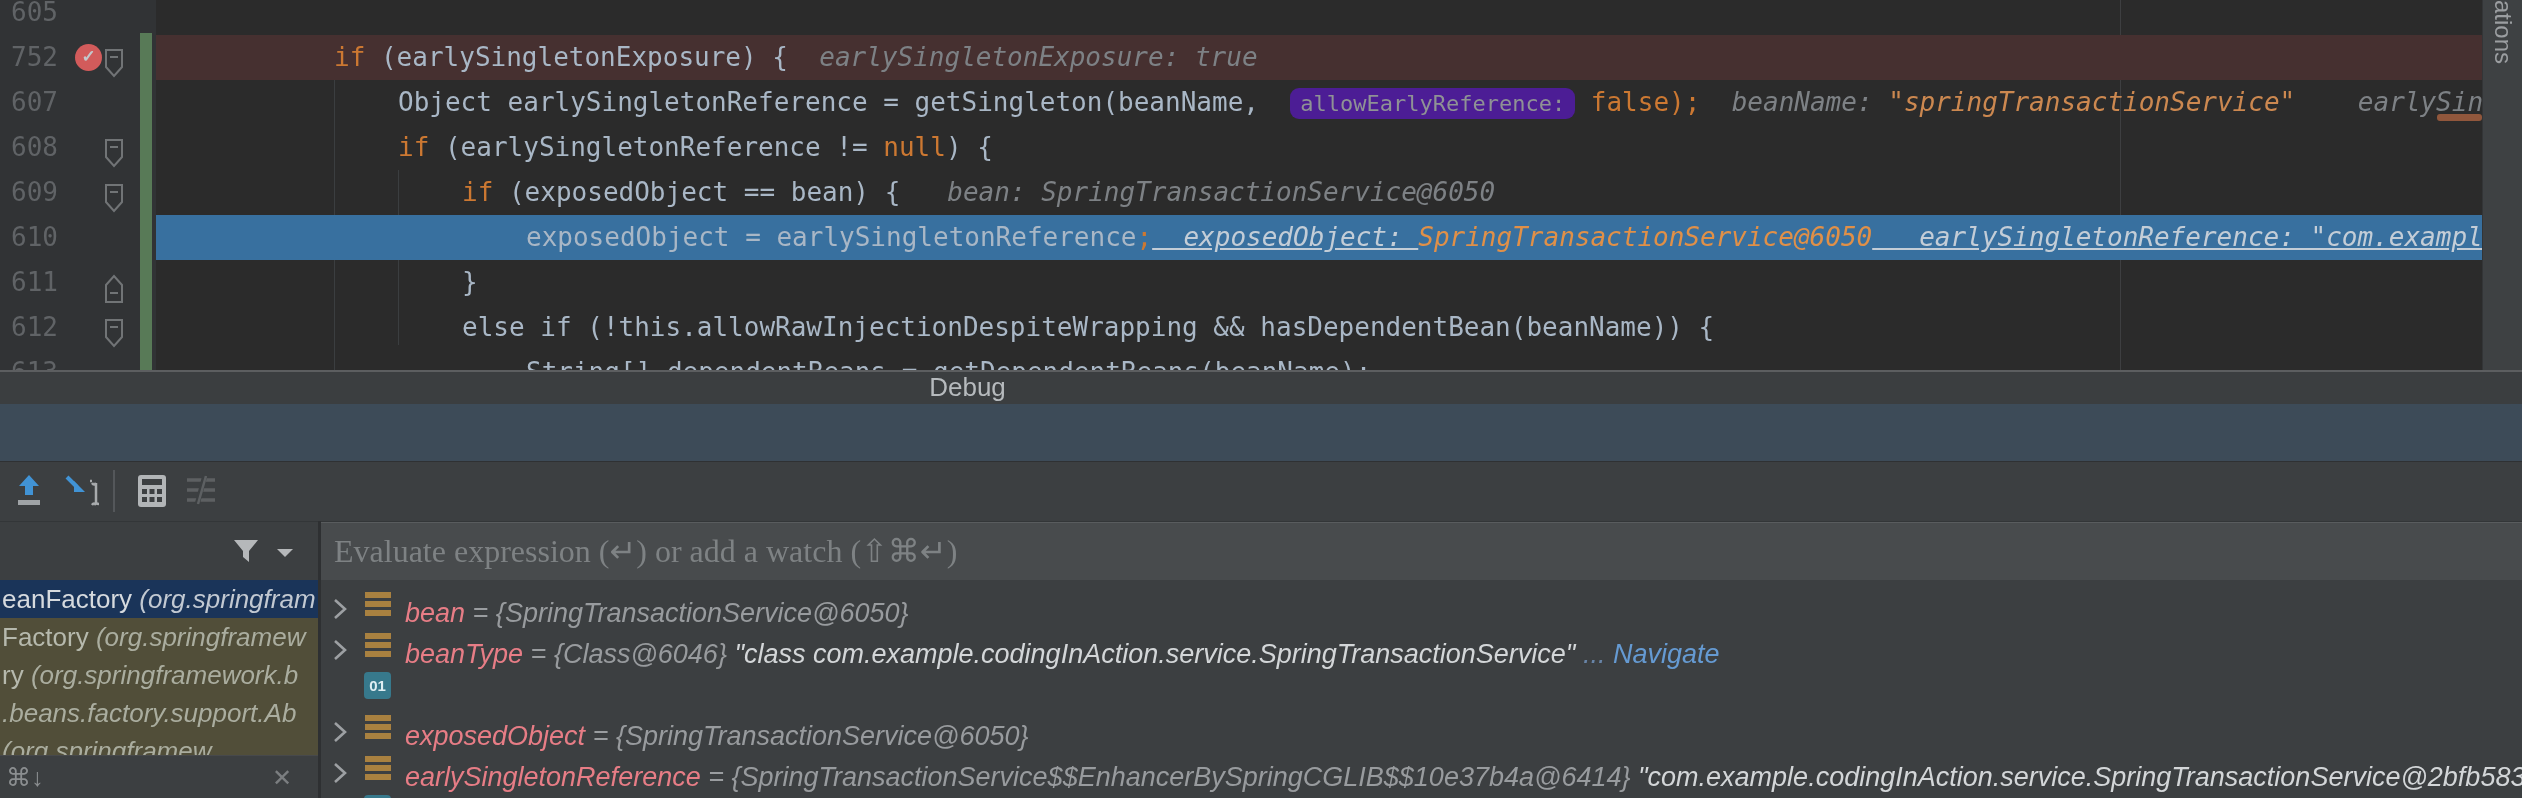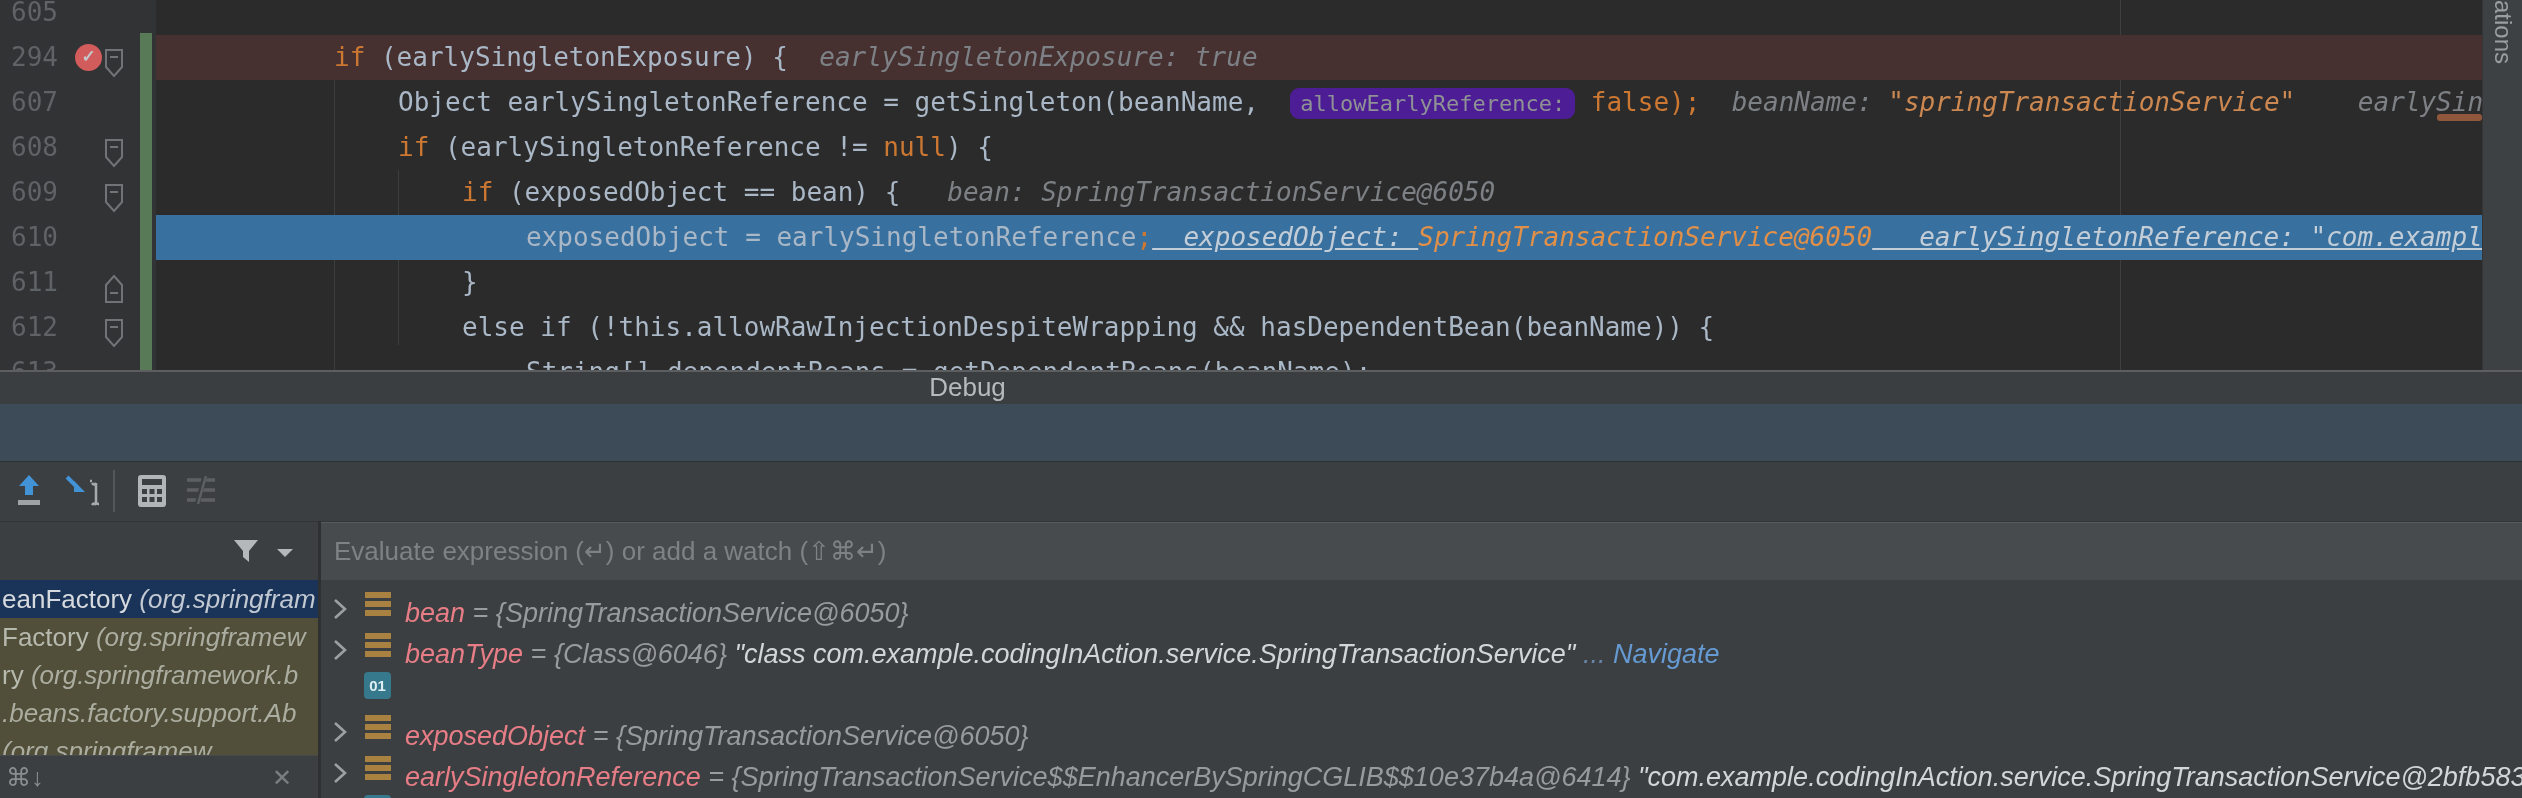--- a/index.html
+++ b/index.html
@@ -61,21 +61,21 @@
   #frames-footer{position:absolute;left:0;top:755px;width:318px;height:43px;background:#3c3f41;
     border-top:1px solid #47494b;}
   #frames-footer .shortcut{position:absolute;left:6px;top:0;height:43px;line-height:43px;color:#8b8e90;font-size:25px;}
   #frames-footer .close{position:absolute;left:272px;top:0;height:43px;line-height:43px;color:#7b7e80;font-size:24px;}
   #panel-vdiv{position:absolute;left:318px;top:521px;width:3px;height:277px;background:#2e3032;}
 
   
   #eval-row{position:absolute;left:321px;top:522px;width:2201px;height:57px;background:#484b4d;
     border-top:1px solid #595c5e;border-bottom:1px solid #333537;}
   #eval-row .ph{position:absolute;left:13px;top:0;height:56px;line-height:56px;color:#7e8284;
-    font-family:Liberation Sans, sans-serif;font-size:26px;white-space:nowrap;}
+    font-family:Liberation Serif, serif;font-size:32px;white-space:nowrap;}
   #var-list{position:absolute;left:321px;top:580px;width:2201px;height:218px;background:#3c3f41;overflow:hidden;}
   .var-row{position:absolute;left:0;width:2201px;height:41px;line-height:41px;white-space:nowrap;font-size:27px;}
   .var-chevron{position:absolute;left:10px;top:9px;}
   .var-icon-obj{position:absolute;left:44px;top:9px;width:26px;height:24px;
     background:repeating-linear-gradient(to bottom,#a98140 0 6px,rgba(0,0,0,0) 6px 9px);}
   .var-icon-prim{position:absolute;left:43px;top:7px;width:27px;height:27px;background:#37798c;border-radius:4px;
     color:#dfeef2;font-size:15px;font-weight:bold;text-align:center;line-height:27px;}
   .var-text{position:absolute;left:84px;top:10px;white-space:pre;font-style:italic;}
   .v-name{color:#e77d86;}
   .v-eq{color:#9a9da0;}
@@ -92,21 +92,21 @@
   <div id="editor">
     <div id="gutter"></div>
     <div id="vcs-bar"></div>
     <div class="indent-guide" style="left:334px;top:80px;height:290px;"></div>
     <div class="indent-guide" style="left:398px;top:170px;height:175px;"></div>
     <div class="indent-guide" style="left:462px;top:215px;height:43px;"></div>
     <div id="margin-guide"></div>
     <div id="lines-layer">
         <div class="line-num" style="top: -10px;">605</div>
         <div class="band band-bp" style="top: 35px;"></div>
-        <div class="line-num" style="top: 35px;">294</div>
+        <div class="line-num" style="top: 35px;">752</div>
         <div class="bp-icon" style="top: 44px;">✓</div>
         <div class="fold" style="top: 48px;"><svg width="22" height="31" viewBox="0 0 22 31">
             <path d="M3 2 H19 V19 L11 28 L3 19 Z M7 9 H15" fill="none" stroke="#717476" stroke-width="2"></path>
           </svg></div>
         <div class="code-line" style="top: 35px; left: 334px;"><span class="seg-kw">if</span><span class="seg-pl"> (earlySingletonExposure) {</span><span class="seg-hint">  earlySingletonExposure: true</span></div>
         <div class="line-num" style="top: 80px;">607</div>
         <div class="code-line" style="top: 80px; left: 398px;"><span class="seg-pl">Object earlySingletonReference = getSingleton(beanName,</span><span class="seg-pl">  </span><span class="seg-chip">allowEarlyReference:</span><span class="seg-pl"> </span><span class="seg-kw">false);</span><span class="seg-hint">  beanName: </span><span class="seg-hintstr">"springTransactionService"</span><span class="seg-hint">    earlySingleto</span></div>
         <div class="line-num" style="top: 125px;">608</div>
         <div class="fold" style="top: 138px;"><svg width="22" height="31" viewBox="0 0 22 31">
             <path d="M3 2 H19 V19 L11 28 L3 19 Z M7 9 H15" fill="none" stroke="#717476" stroke-width="2"></path>

